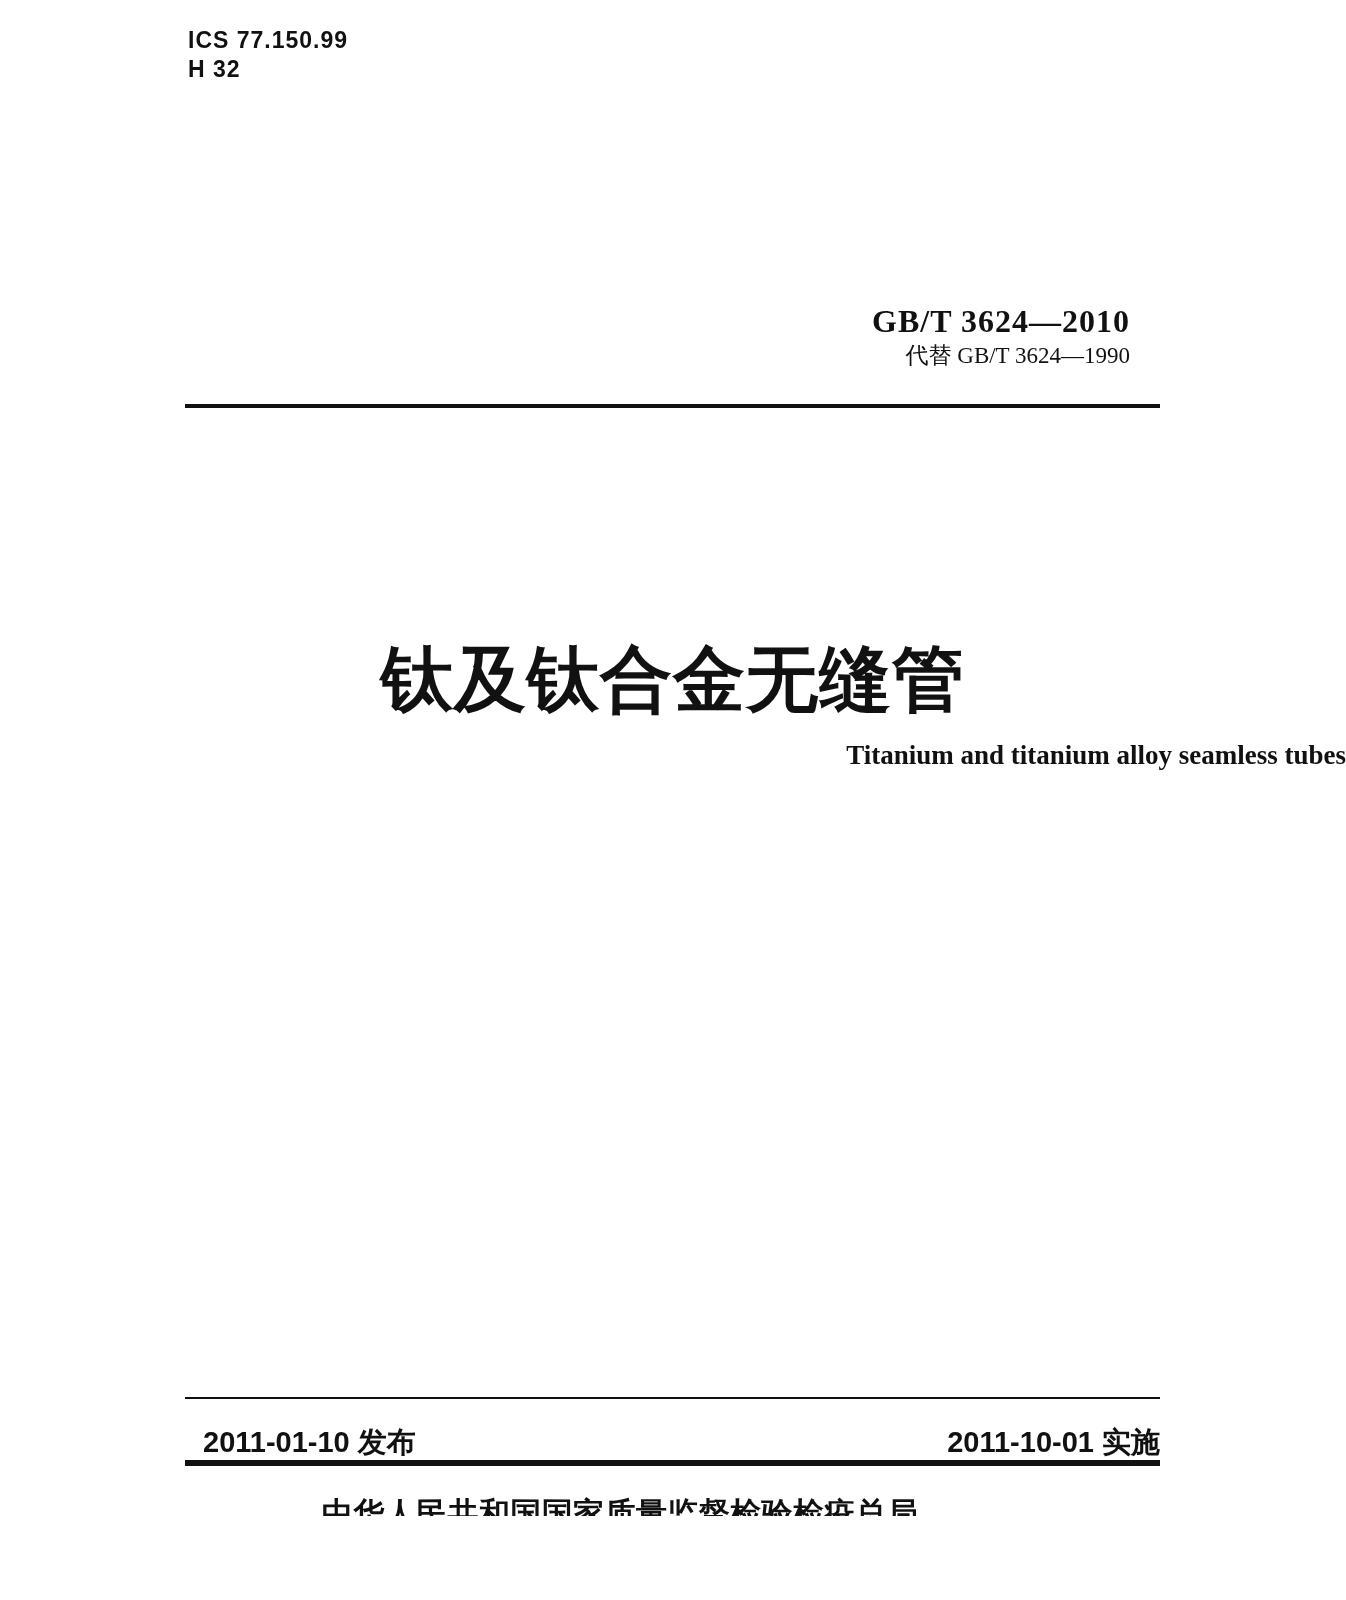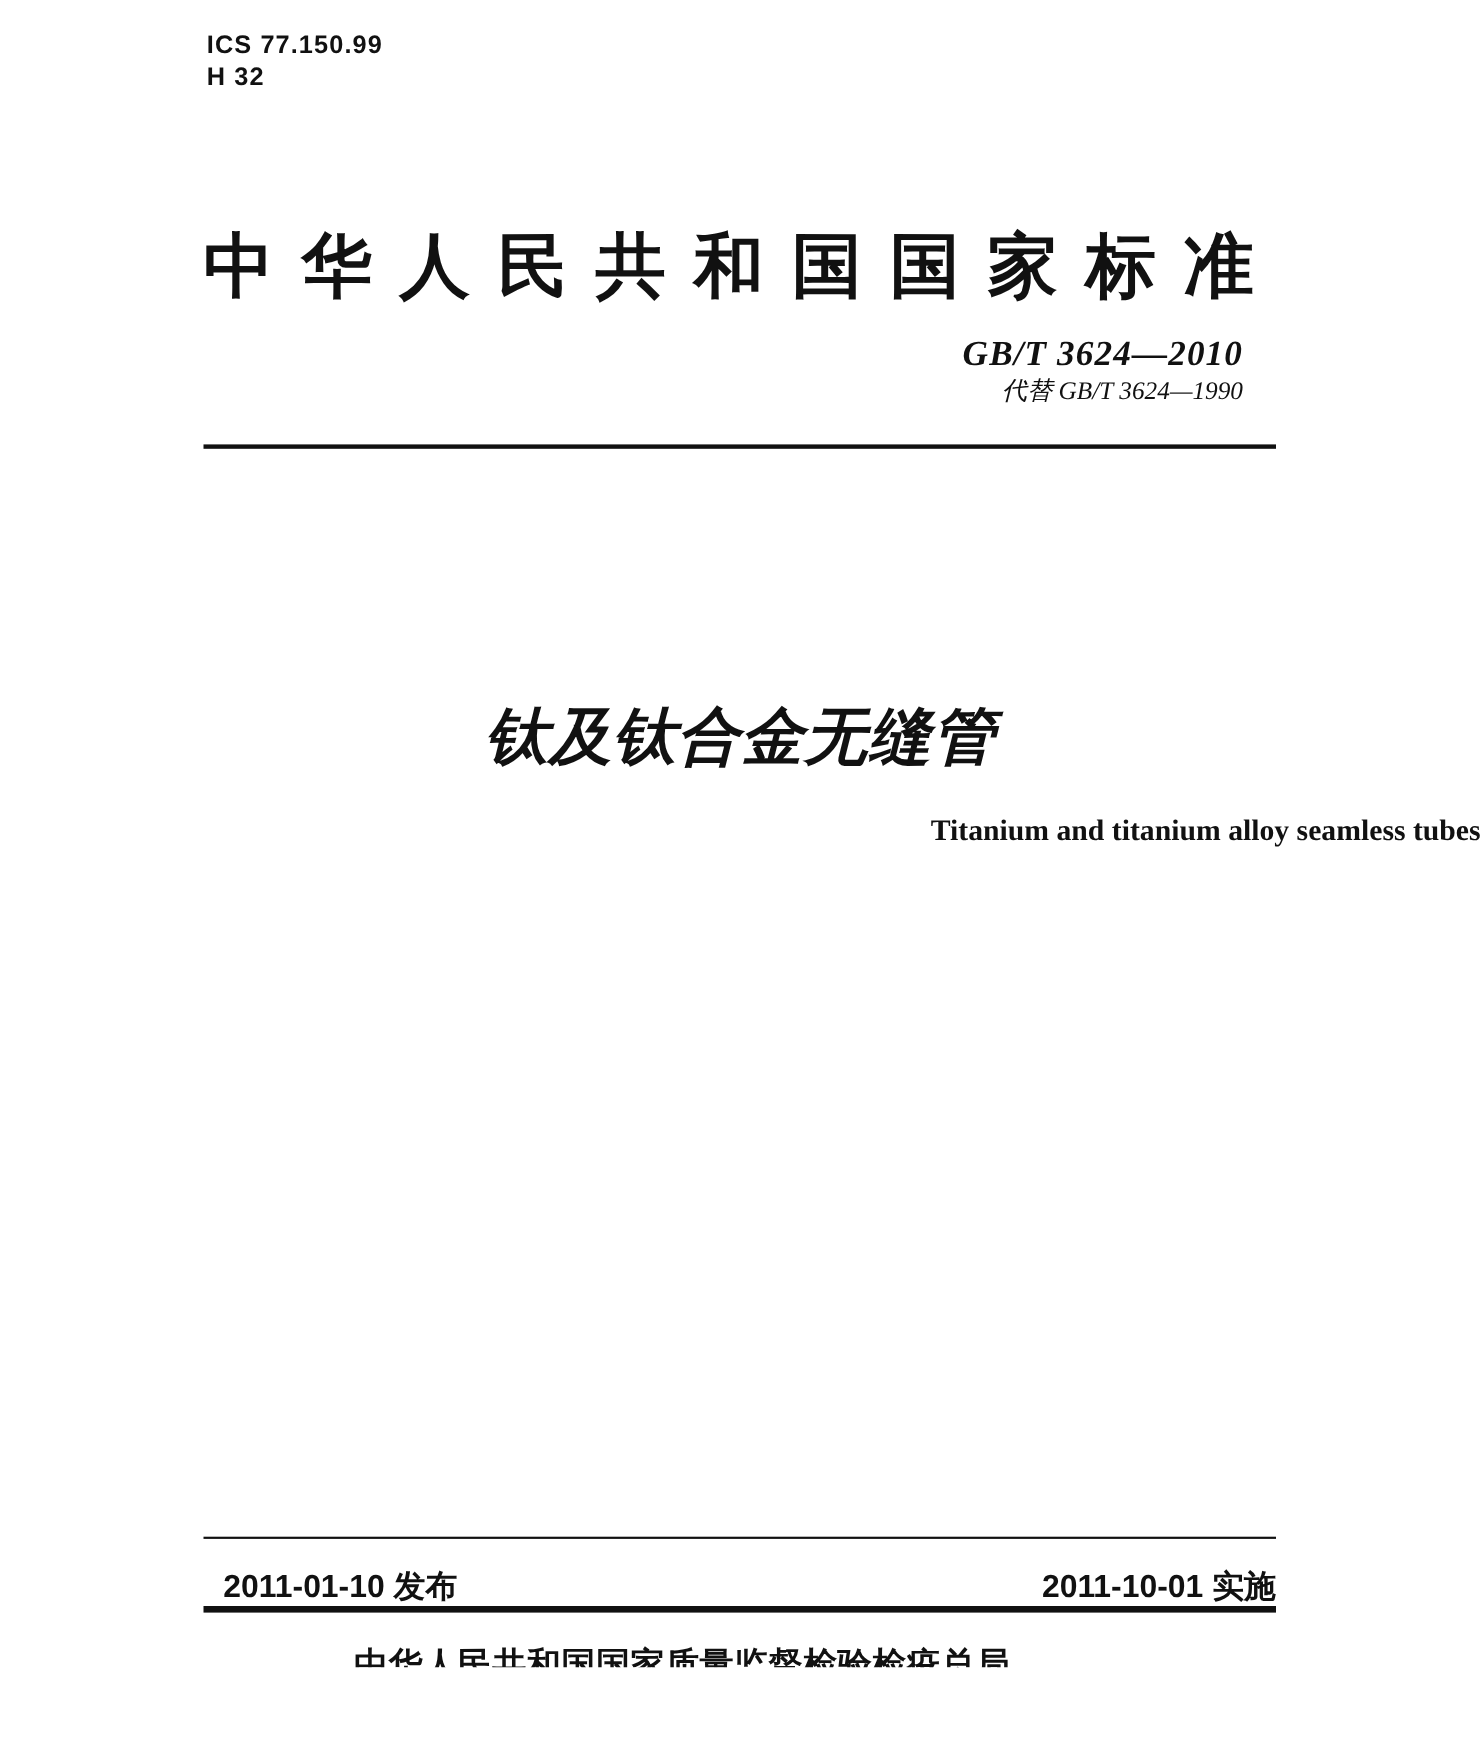--- a/index.html
+++ b/index.html
@@ -42,21 +42,20 @@
     text-align: justify;
     text-align-last: justify;
     white-space: nowrap;
   }
 
   
   #standard-number-block {
     right: 216px; top: 303px;
     text-align: right;
     font-family: "Liberation Serif", "DejaVu Serif", serif;
-    font-style: italic;
   }
   #standard-number {
     font-weight: bold;
     font-size: 32px;
     letter-spacing: 1px;
     line-height: 36px;
   }
   #replaces-note {
     font-size: 23px;
     line-height: 27px;
@@ -68,23 +67,22 @@
   #rule-thin  { left: 185px; top: 1397px; width: 975px; height: 2px; }
   #rule-thick { left: 185px; top: 1460px; width: 975px; height: 6px; }
 
   
   #title-cn {
     left: 0; top: 632px;
     width: 100%;
     text-align: center;
     font-family: "Liberation Sans", "DejaVu Sans", sans-serif;
     font-weight: bold;
-    font-size: 57px;
+    font-size: 72px;
     letter-spacing: 1px;
-    font-style: italic;
   }
 
   
   #title-en {
     left: 0; top: 740px;
     width: 100%;
     text-align: right;
     font-family: "Liberation Serif", "DejaVu Serif", serif;
     font-weight: bold;
     font-size: 27px;
@@ -127,21 +125,20 @@
 <body>
 
 <div id="page">
 
   <div id="ics-block" class="abs">
     <div>ICS 77.150.99</div>
     <div>H 32</div>
   </div>
 
 
-  <div id="standard-heading" class="abs">中华人民共和国国家标准</div>
 
   <div id="standard-number-block" class="abs">
     <div id="standard-number">GB/T 3624—2010</div>
     <div id="replaces-note">代替 GB/T 3624—1990</div>
   </div>
 
   <div id="rule-top" class="abs rule"></div>
 
   <div id="title-cn" class="abs">钛及钛合金无缝管</div>
 

